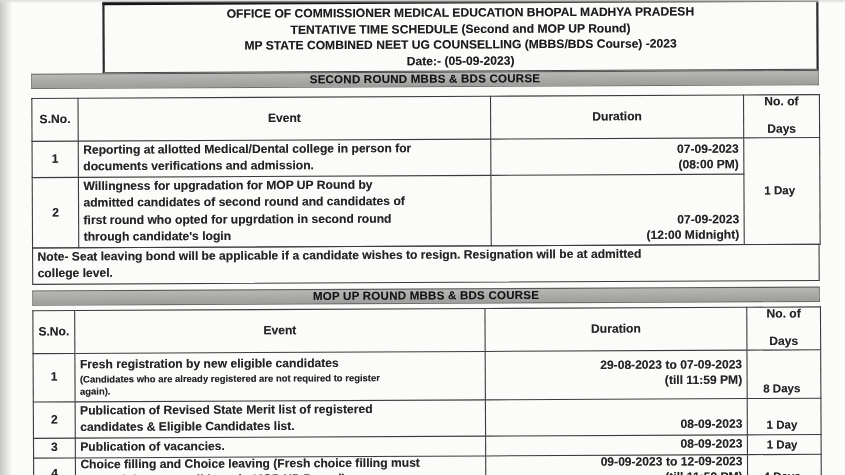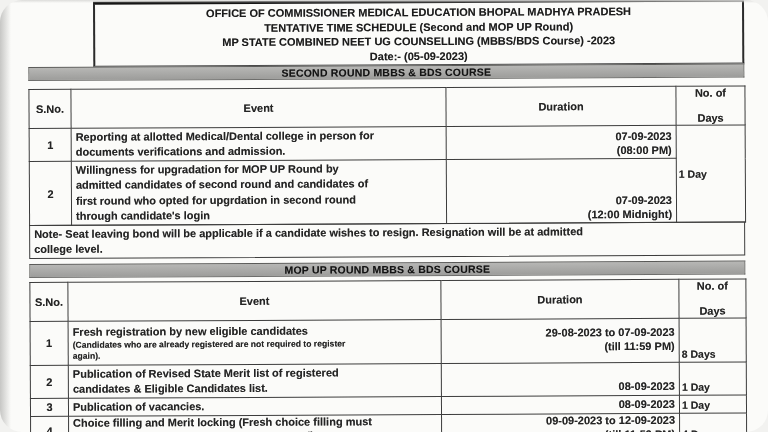--- a/index.html
+++ b/index.html
@@ -3,21 +3,21 @@
 <meta charset="utf-8">
 <style>
   * { margin:0; padding:0; box-sizing:border-box; }
   html,body { width:768px; height:432px; overflow:hidden; }
   body {
     font-family:"Liberation Sans", sans-serif;
     background:#f2f2f0;
   }
   .page {
     position:relative; width:768px; height:432px;
-    background:#fbfbf9; overflow:hidden;border-radius:22px;
+    background:#fbfbf9; overflow:hidden;
   }
   
   .page::before {
     content:""; position:absolute; left:0; top:0; bottom:0; width:11px;
     background:linear-gradient(90deg,#c6c6c4,rgba(251,251,249,0)); z-index:9;
   }
   .page::after {
     content:""; position:absolute; left:0; top:0; right:0; height:3px;
     background:linear-gradient(#dcdcda,rgba(251,251,249,0)); z-index:9;
   }
@@ -56,21 +56,21 @@
   }
   th { text-align:center; line-height:12.5px; }
   td.sno { text-align:center; vertical-align:middle; }
   td.event { text-align:left; vertical-align:middle; padding:1px 4px; line-height:15px; }
   td.event .sub { font-size:8.6px; line-height:10.5px; display:block; }
   td.dur {
     text-align:right; vertical-align:bottom;
     padding:0 4px 1px 2px; line-height:13.5px;
   }
   td.days {
-    text-align:left; vertical-align:bottom;
+    text-align:center; vertical-align:bottom;
     padding:0 6px 2px 2px; font-size:10.5px;
   }
   td.days-mid { vertical-align:middle; padding-bottom:0; }
   .note-box {
     width:716px; margin-top:-1px;
     border:1.2px solid #3c3c3c;
     padding:1px 4px 2px;
     font-size:11px; font-weight:700; line-height:14.5px;
     white-space:pre-line;
   }
@@ -169,21 +169,21 @@
         <td class="days">1 Day</td>
       </tr>
       <tr style="height:18px">
         <td class="sno">3</td>
         <td class="event">Publication of vacancies.</td>
         <td class="dur">08-09-2023</td>
         <td class="days">1 Day</td>
       </tr>
       <tr style="height:29px" class="t2-r4">
         <td class="sno">4</td>
-        <td class="event"><span>Choice filling and Merit locking </span><span style="font-weight:700">(Fresh choice filling must
+        <td class="event"><span>Choice filling and Choice leaving </span><span style="font-weight:700">(Fresh choice filling must
 for participants candidates in MOP UP Round)</span></td>
         <td class="dur">09-09-2023 to 12-09-2023
 (till 11:59 PM)</td>
         <td class="days">4 Days</td>
       </tr>
 
     </tbody>
       </table>
 
   </div>

